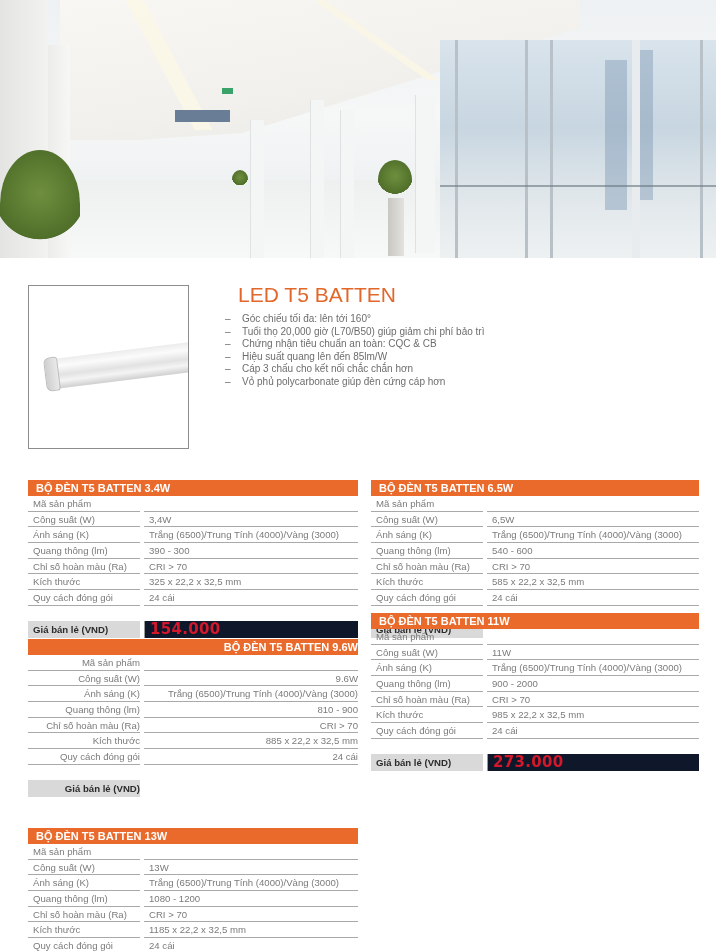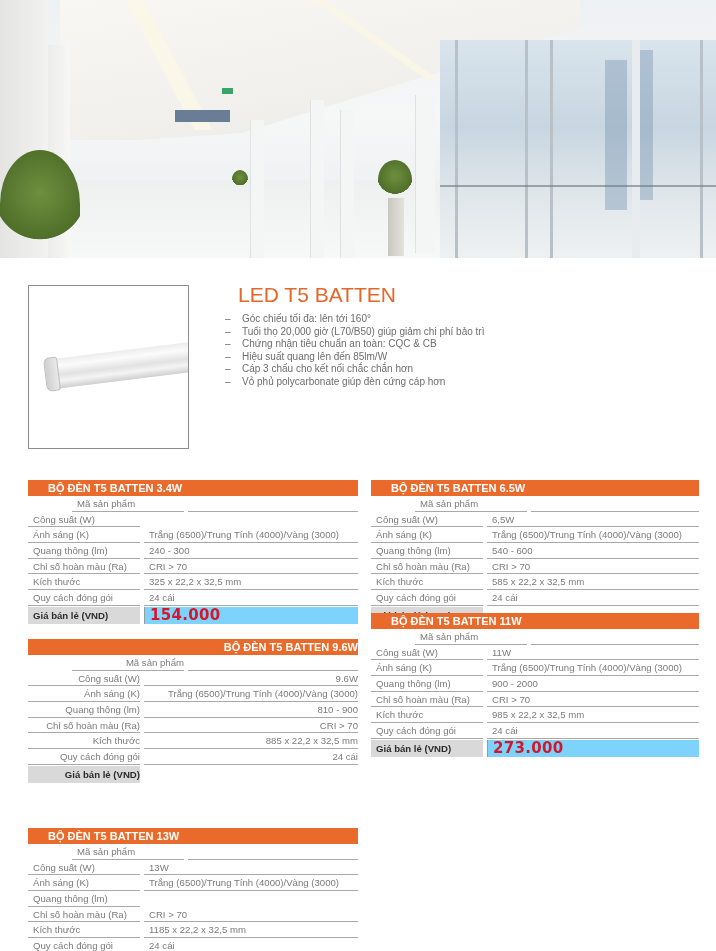--- a/index.html
+++ b/index.html
@@ -71,39 +71,39 @@
   .features { position: absolute; left: 225px; top: 313px; list-style: none; }
   .features li { font-size: 10px; line-height: 12.6px; color: #6d6d6d; position: relative; padding-left: 17px; white-space: nowrap; }
   .features li .dash { position: absolute; left: 0; top: 0; color: #6d6d6d; }
 
   
   .spec {
     position: absolute; width: 330px;
   }
   .spec .head {
     height: 16px; background: #ea6a2b; color: #ffffff; font-weight: bold; font-size: 11px;
-    line-height: 16px; padding-left: 20px; white-space: nowrap;
+    line-height: 16px; padding-left: 8px; white-space: nowrap;
   }
   .spec .row {
     display: flex; height: 15.7px; font-size: 9.6px; line-height: 15px; color: #7b7b7b;
   }
   .spec .row .lbl {
     width: 112px; padding-left: 5px; border-bottom: 1px solid #a9a9a9; white-space: nowrap; margin-right: 4px;
   }
   .spec .row .val {
     flex: 1; padding-left: 5px; border-bottom: 1px solid #a9a9a9; white-space: nowrap;
   }
-  .spec .row.first .lbl { border-bottom-color: #a9a9a9; margin-left: 44px; }
-  .spec .price-row { display: flex; height: 17px; margin-top: 1px; }
+  .spec .row.first .lbl { border-bottom-color: #a9a9a9; }
+  .spec .price-row { display: flex; height: 17px; margin-top: 15px; }
   .spec .price-row .lbl {
     width: 112px; margin-right: 4px; background: #d9d9d9; color: #2b2b2b; font-weight: bold; font-size: 9.6px;
     line-height: 17px; padding-left: 5px; white-space: nowrap;
   }
   .spec .price-row .val {
-    flex: 1; background: #7dd3fc; color: #d3182b; font-weight: bold; font-size: 15px;
+    flex: 1; background: #0f172a; color: #d3182b; font-weight: bold; font-size: 15px;
     line-height: 17px; padding-left: 5px; letter-spacing: 0.3px; border-left: 1px solid #9a9a9a;
   }
   .spec .price-row .val { font-family: "DejaVu Sans", sans-serif; }
 </style>
 </head>
 <body>
 
 <div class="hero">
   <div class="ceiling"></div>
   <div class="light-strip"></div>
@@ -152,28 +152,29 @@
 
 <div id="tables-root">
     <div class="spec" style="left: 28px; top: 480px; width: 330px;">
     <div class="head">BỘ ĐÈN T5 BATTEN 3.4W</div>
     <div class="row first">
       <div class="lbl">Mã sản phẩm</div>
       <div class="val"></div>
     </div>
     <div class="row">
       <div class="lbl">Công suất (W)</div>
-    </div>
-    <div class="row">
-      <div class="lbl">Ánh sáng (K)</div>
-      <div class="val">Trắng (6500)/Trung Tính (4000)/Vàng (3000)</div>
-    </div>
-    <div class="row">
-      <div class="lbl">Quang thông (lm)</div>
-      <div class="val">240 - 300</div>
+      <div class="val">3,4W</div>
+    </div>
+    <div class="row">
+      <div class="lbl">Ánh sáng (K)</div>
+      <div class="val">Trắng (6500)/Trung Tính (4000)/Vàng (3000)</div>
+    </div>
+    <div class="row">
+      <div class="lbl">Quang thông (lm)</div>
+      <div class="val">390 - 300</div>
     </div>
     <div class="row">
       <div class="lbl">Chỉ số hoàn màu (Ra)</div>
       <div class="val">CRI &gt; 70</div>
     </div>
     <div class="row">
       <div class="lbl">Kích thước</div>
       <div class="val">325 x 22,2 x 32,5 mm</div>
     </div>
     <div class="row">
@@ -297,20 +298,21 @@
     <div class="row">
       <div class="lbl">Công suất (W)</div>
       <div class="val">13W</div>
     </div>
     <div class="row">
       <div class="lbl">Ánh sáng (K)</div>
       <div class="val">Trắng (6500)/Trung Tính (4000)/Vàng (3000)</div>
     </div>
     <div class="row">
       <div class="lbl">Quang thông (lm)</div>
+      <div class="val">1080 - 1200</div>
     </div>
     <div class="row">
       <div class="lbl">Chỉ số hoàn màu (Ra)</div>
       <div class="val">CRI &gt; 70</div>
     </div>
     <div class="row">
       <div class="lbl">Kích thước</div>
       <div class="val">1185 x 22,2 x 32,5 mm</div>
     </div>
     <div class="row">

